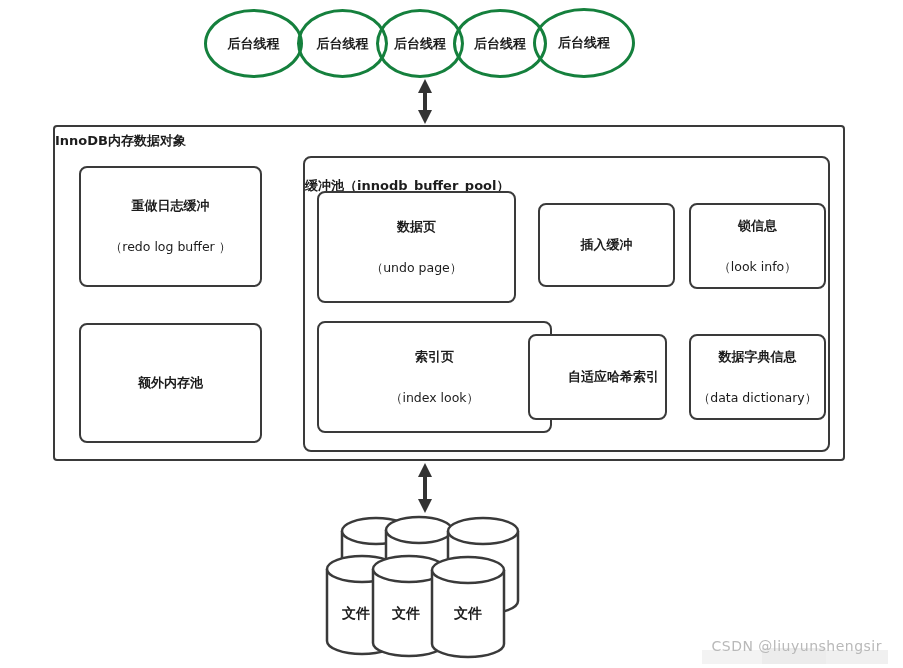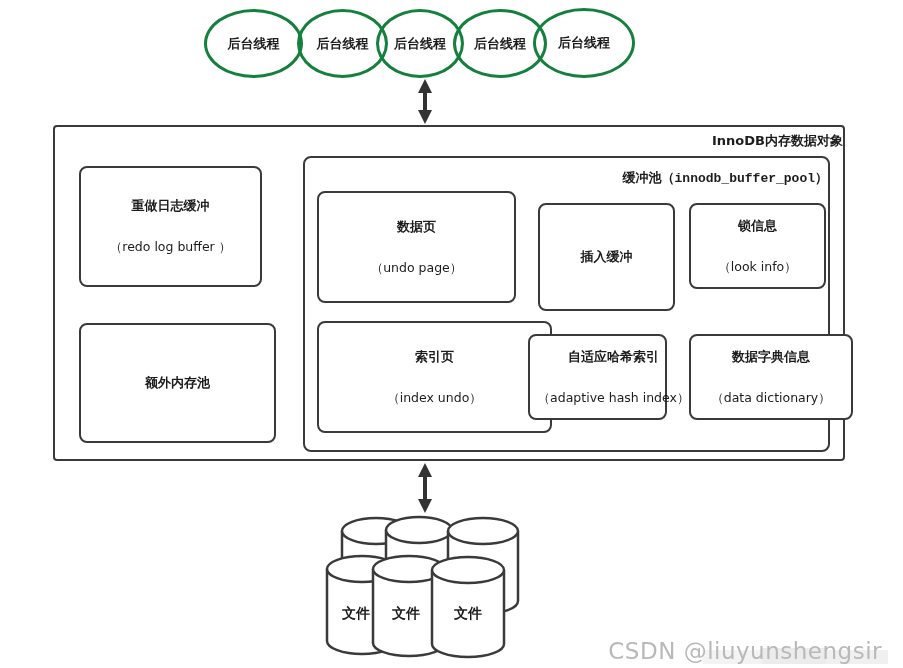--- a/index.html
+++ b/index.html
@@ -20,33 +20,33 @@
   .outer-box{border:2px solid #3a3a3a;border-radius:5px;background:transparent;z-index:2;}
   .node-box{
     border:2px solid #3a3a3a;border-radius:8px;background:#ffffff;z-index:3;
     display:flex;flex-direction:column;align-items:center;justify-content:center;
     text-align:center;
     gap:22px;
   }
   .box-name{font-weight:bold;font-size:13px;line-height:1.45;white-space:pre;}
   .box-sub{font-weight:normal;font-size:12.5px;line-height:1.4;white-space:pre;}
   .region-title{
-    position:absolute;width:100%;text-align:right;
+    position:absolute;width:100%;text-align:left;
     font-weight:bold;font-size:13px;z-index:3;
   }
   
   .cyl{fill:#ffffff;stroke:#3a3a3a;stroke-width:2.5;}
   .cyl-label{font-family:"DejaVu Sans","Liberation Sans",sans-serif;font-weight:bold;font-size:14px;fill:#1c1c1c;}
   .arrow-line{stroke:#333333;stroke-width:4;}
   .arrow-head{fill:#333333;}
   
   .wm-block{position:absolute;z-index:1;}
   #watermark{
     position:absolute;right:21px;top:638px;z-index:2;
-    font-size:23px;color:#b9b9b9;letter-spacing:0.5px;
+    font-size:14px;color:#b9b9b9;letter-spacing:0.5px;
   }
 </style>
 </head>
 <body>
 
 <div id="canvas">
 
   <div class="wm-block" style="left:702px;top:650px;width:60px;height:14px;background:#f3f3f3;"></div>
   <div class="wm-block" style="left:762px;top:648px;width:64px;height:16px;background:#ececec;"></div>
   <div class="wm-block" style="left:826px;top:650px;width:62px;height:14px;background:#f0f0f0;"></div>
@@ -113,47 +113,46 @@
 
   <div class="abs outer-box" style="left:53px;top:125px;width:792px;height:336px;border-radius:4px;">
     <div class="region-title" style="top:5px;">InnoDB内存数据对象</div>
   </div>
 
   <div class="abs node-box" style="left:79px;top:166px;width:183px;height:121px;">
     <span class="box-name">重做日志缓冲</span>
     <span class="box-sub">（redo log buffer ）</span>
   </div>
 
-  <div class="abs node-box" style="left:79px;top:323px;width:197px;height:120px;">
+  <div class="abs node-box" style="left:79px;top:323px;width:183px;height:120px;">
     <span class="box-name">额外内存池</span>
   </div>
 
   <div class="abs outer-box" style="left:303px;top:156px;width:527px;height:296px;border-radius:8px;">
-    <div class="region-title" style="top:11px;font-family:Liberation Mono, monospace;">缓冲池（innodb_buffer_pool）</div>
+    <div class="region-title" style="top:19px;">缓冲池（innodb_buffer_pool）</div>
   </div>
 
   <div class="abs node-box" style="left:317px;top:191px;width:199px;height:112px;text-align:center;">
     <span class="box-name">数据页</span>
     <span class="box-sub">（undo page）</span>
   </div>
-  <div class="abs node-box" style="left:538px;top:203px;width:137px;height:108px;">
+  <div class="abs node-box" style="left:538px;top:203px;width:137px;height:84px;">
     <span class="box-name">插入缓冲</span>
   </div>
   <div class="abs node-box" style="left:689px;top:203px;width:137px;height:86px;text-align:right;">
     <span class="box-name">锁信息</span>
     <span class="box-sub">（look info）</span>
   </div>
   <div class="abs node-box" style="left:317px;top:321px;width:235px;height:112px;">
     <span class="box-name">索引页</span>
-    <span class="box-sub">（index undo）</span>
+    <span class="box-sub">（index look）</span>
   </div>
   <div class="abs node-box" style="left:528px;top:334px;width:139px;height:86px;padding-left:32px;">
     <span class="box-name">自适应哈希索引</span>
-    <span class="box-sub">（adaptive hash index）</span>
   </div>
-  <div class="abs node-box" style="left:689px;top:334px;width:164px;height:86px;">
+  <div class="abs node-box" style="left:689px;top:334px;width:137px;height:86px;">
     <span class="box-name">数据字典信息</span>
     <span class="box-sub">（data dictionary）</span>
   </div>
 
   <div id="watermark">CSDN @liuyunshengsir</div>
 
 </div>
 
 </body></html>

